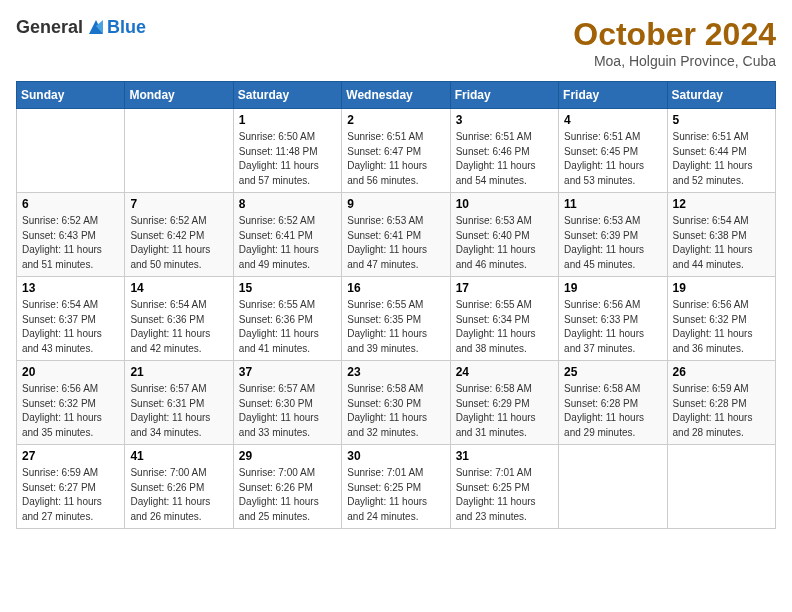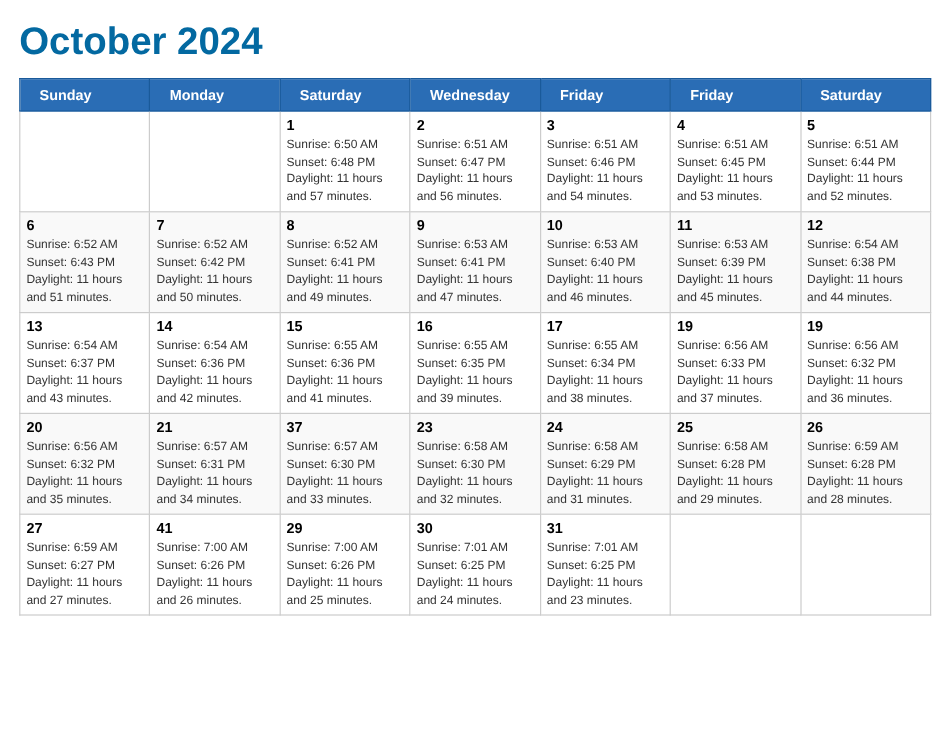--- a/index.html
+++ b/index.html
@@ -34,37 +34,37 @@
       width: 22px;
       height: 22px;
       margin-left: 2px;
     }
     .title-block {
       text-align: right;
     }
     .month-title {
       font-size: 32px;
       font-weight: bold;
-      color: #0369a1;
+      color: #a16207;
     }
     .location-title {
       font-size: 14px;
       color: #555;
     }
     table {
       width: 100%;
       border-collapse: collapse;
       font-size: 11px;
     }
     thead tr {
       background-color: #2a6db5;
       color: white;
     }
     thead th {
-      padding: 6px 16px;
+      padding: 6px 4px;
       text-align: left;
       font-size: 12px;
       font-weight: bold;
       border: 1px solid #1a5a9a;
     }
     tbody tr {
       border: 1px solid #ccc;
     }
     tbody td {
       border: 1px solid #ccc;
@@ -88,22 +88,32 @@
       background-color: #f9f9f9;
     }
     tbody tr:nth-child(odd) {
       background-color: #ffffff;
     }
   </style>
 </head>
 <body>
 
 <div class="header">
+  <div class="logo">
+    <span class="logo-text-general">General</span>
+    <svg class="logo-icon" viewBox="0 0 22 22" xmlns="http://www.w3.org/2000/svg">
+      <polygon points="4,18 11,4 18,18" fill="#1a73c8"></polygon>
+      <polygon points="11,10 18,4 18,18" fill="#4aa3df"></polygon>
+    </svg>
+    <br>
+    <span class="logo-text-blue">Blue</span>
+  </div>
   <div class="title-block">
     <div class="month-title">October 2024</div>
+    <div class="location-title">Moa, Holguin Province, Cuba</div>
   </div>
 </div>
 
 <table>
   <thead>
     <tr>
     <th>Sunday</th>
         <th>Monday</th>
         <th>Saturday</th>
         <th>Wednesday</th>
@@ -112,21 +122,21 @@
         <th>Saturday</th>
       </tr>
   </thead>
   <tbody id="calendar-body">
   <tr>
         <td></td>
         <td></td>
         <td>
           <span class="day-num">1</span>
           <div class="day-info" style="white-space: pre-line;">Sunrise: 6:50 AM
-Sunset: 6:48 PM
+Sunset: 11:48 PM
 Daylight: 11 hours and 57 minutes.</div>
         </td>
         <td>
           <span class="day-num">2</span>
           <div class="day-info" style="white-space: pre-line;">Sunrise: 6:51 AM
 Sunset: 6:47 PM
 Daylight: 11 hours and 56 minutes.</div>
         </td>
         <td>
           <span class="day-num">3</span>

